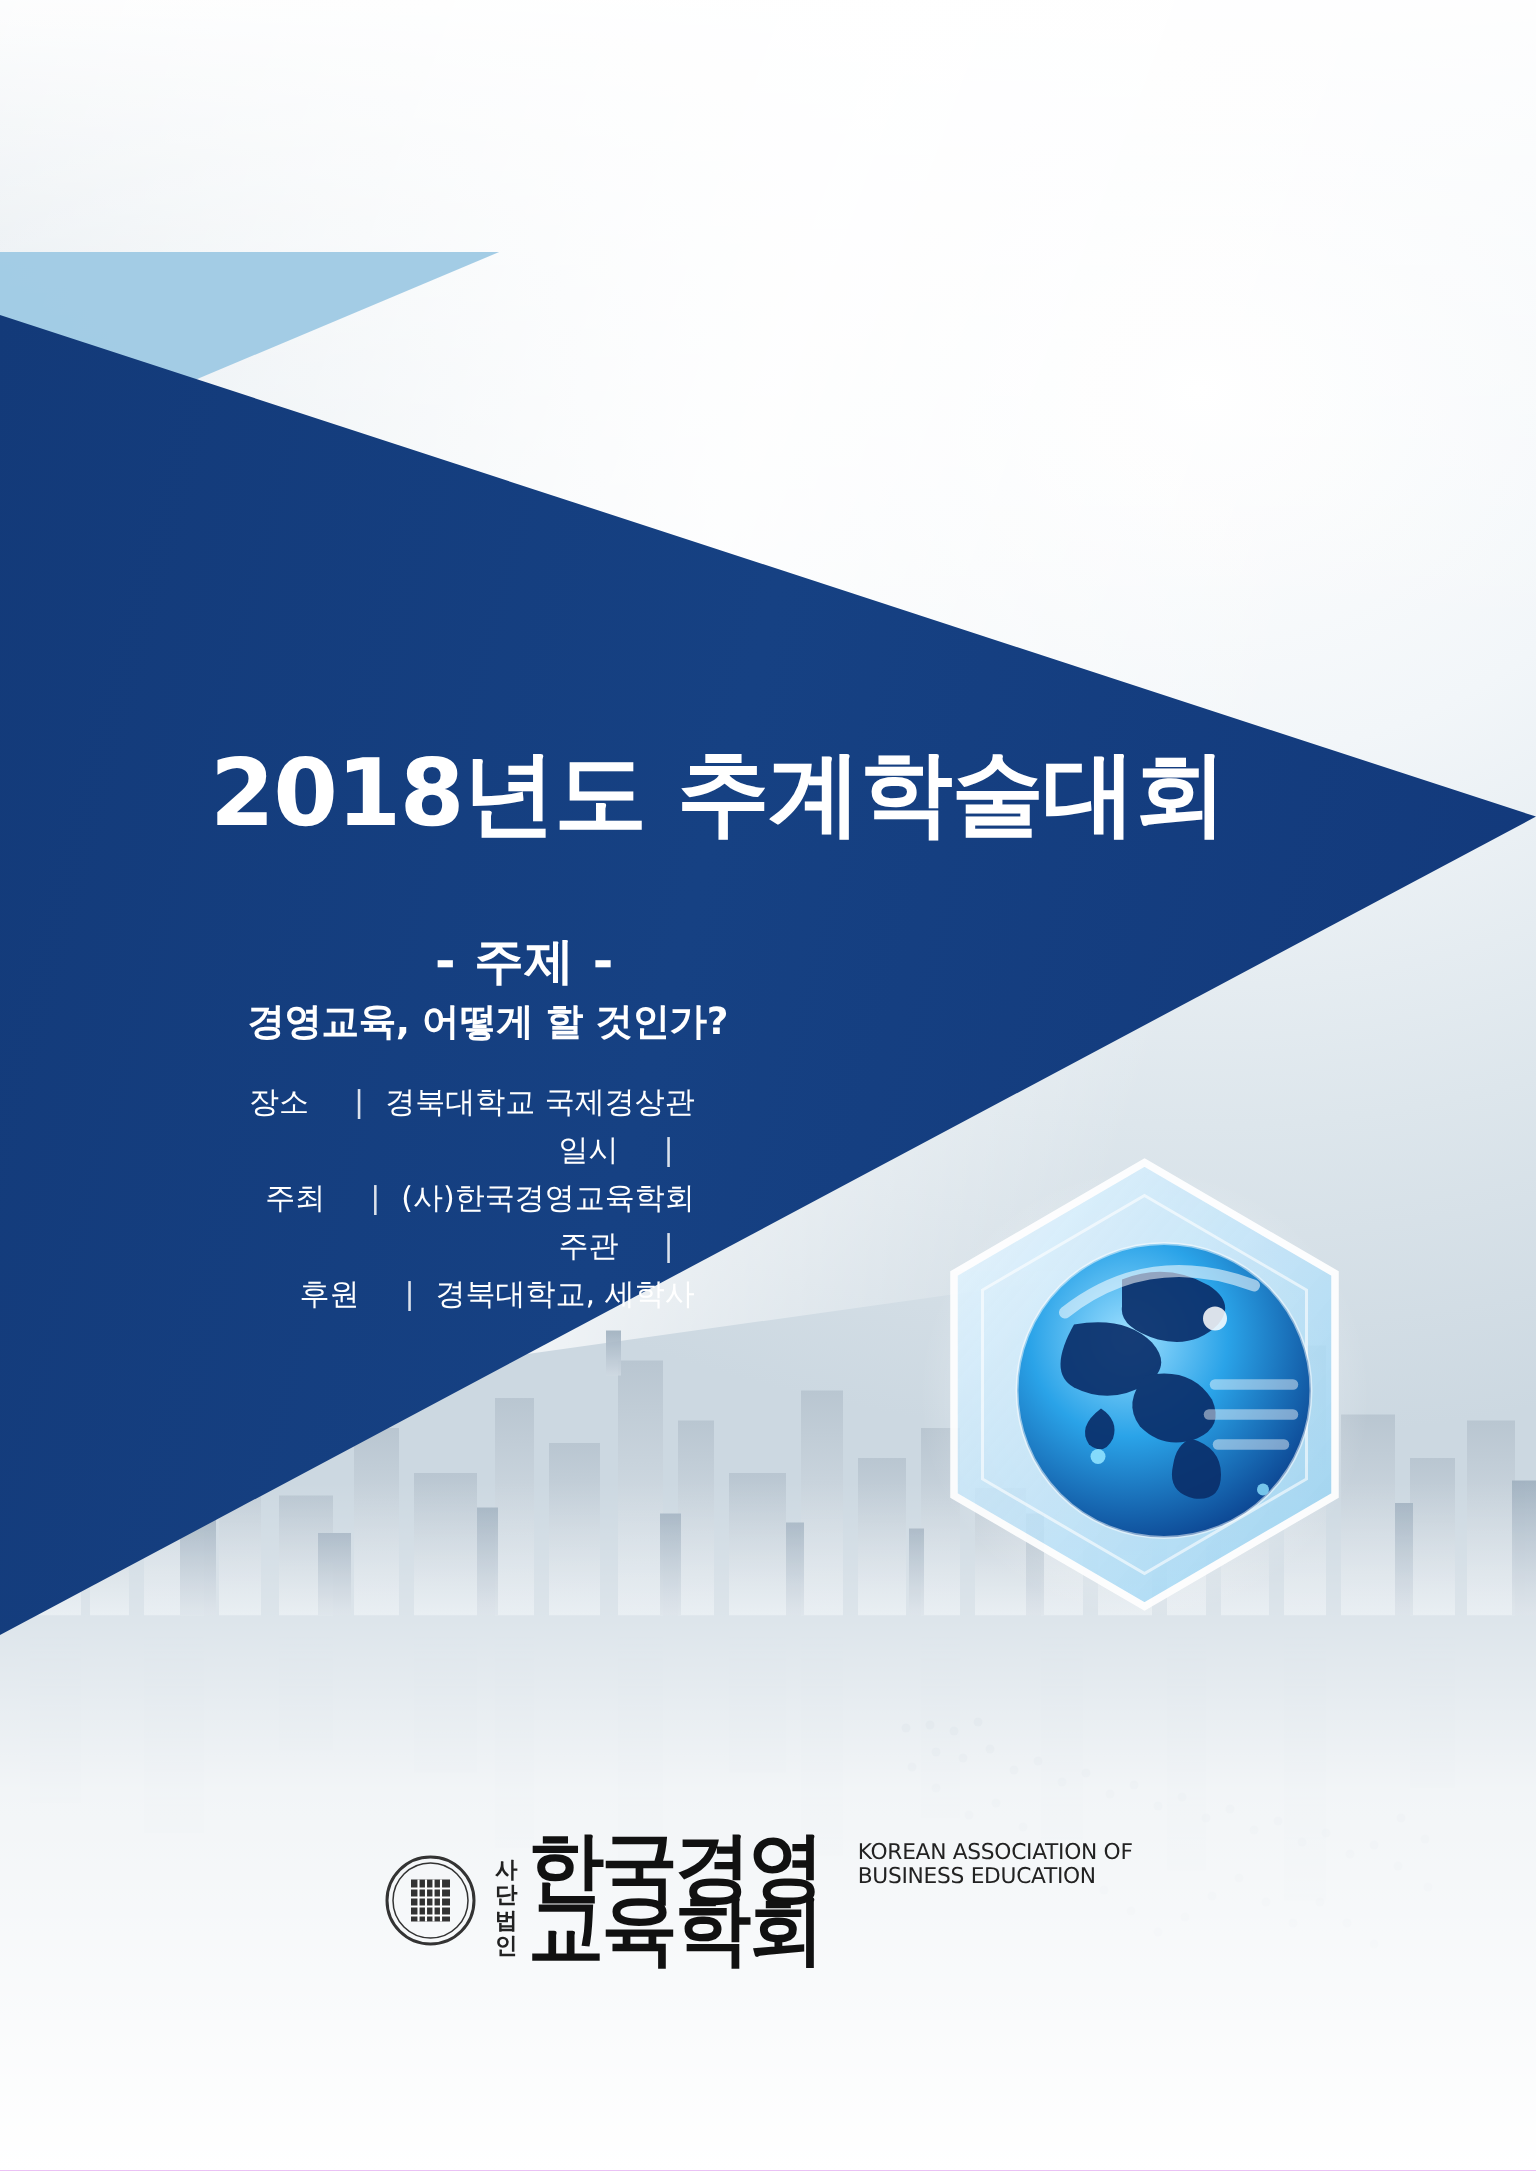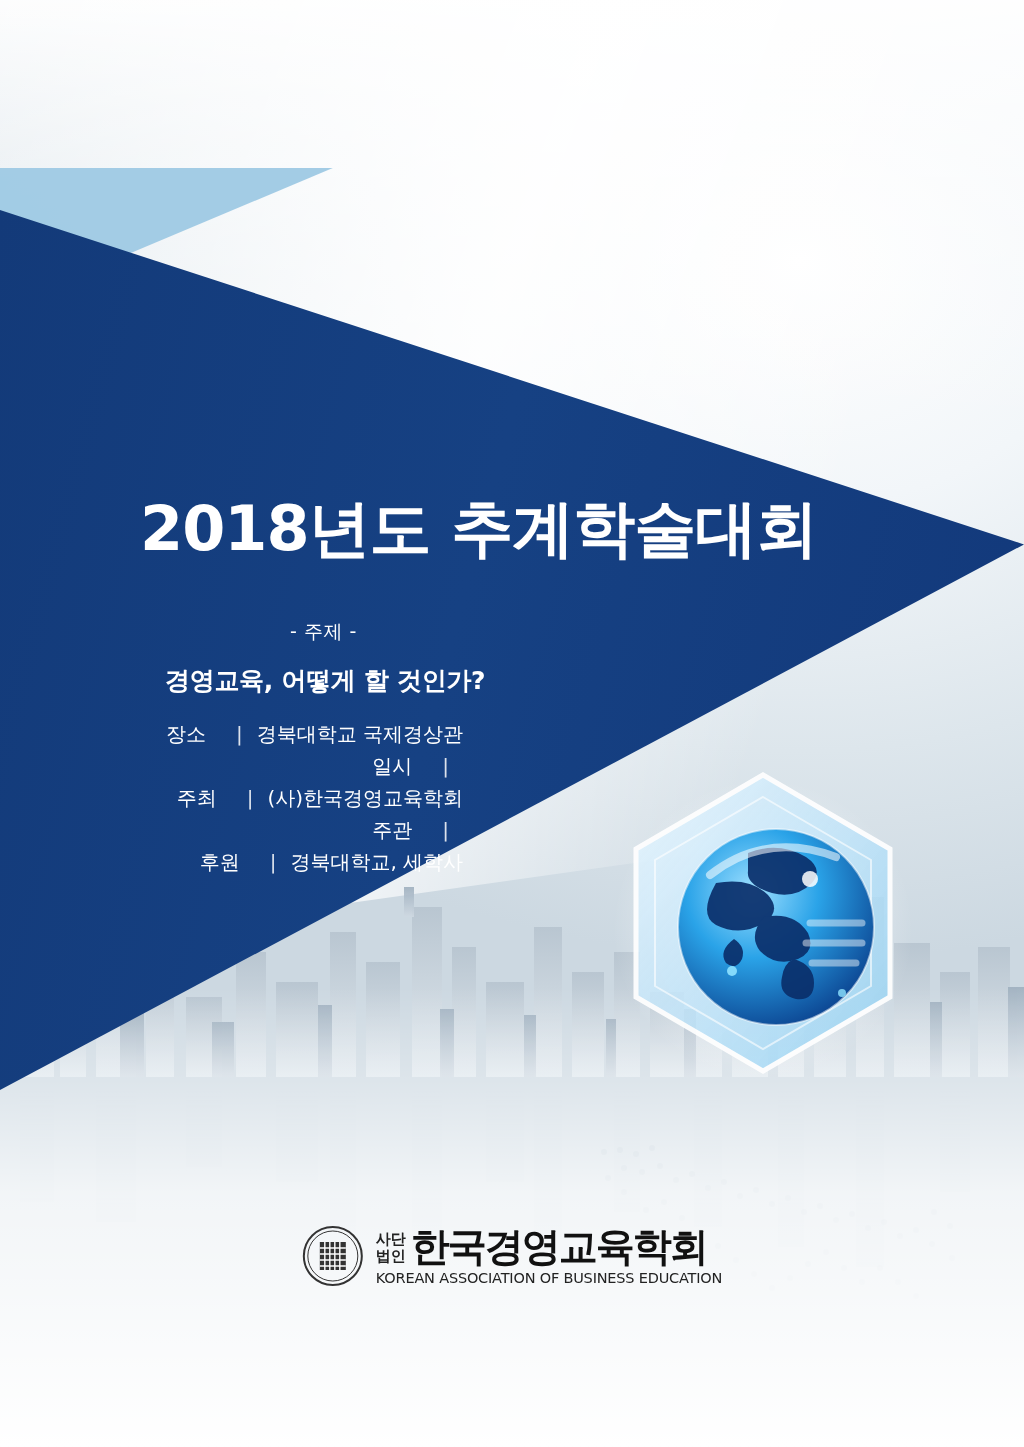--- a/index.html
+++ b/index.html
@@ -102,22 +102,22 @@
     font-weight: 700;
     letter-spacing: -1px;
     color: #ffffff;
     white-space: nowrap;
   }
 
   .subject-label {
     position: absolute;
     left: 290px;
     top: 619px;
-    font-size: 19px;
-    font-weight: 400;
+    font-size: 33px;
+    font-weight: 700;
     color: #ffffff;
     letter-spacing: 0.5px;
   }
   .subject-text {
     position: absolute;
     left: 165px;
     top: 664px;
     font-size: 25px;
     font-weight: 700;
     color: #ffffff;
@@ -169,39 +169,39 @@
     align-items: center;
     gap: 12px;
   }
   .seal {
     width: 62px;
     height: 62px;
     flex: none;
   }
   .logo-text {
     display: flex;
-    flex-direction: column;
+    flex-direction: row;
     justify-content: center;
   }
   .logo-line1 {
     display: flex;
     align-items: flex-end;
     gap: 5px;
   }
   .logo-prefix {
     display: flex;
     flex-direction: column;
     font-size: 15px;
     font-weight: 700;
     color: #222222;
     line-height: 17px;
     padding-bottom: 3px;
   }
   .logo-name {
-    font-size: 39px;
+    font-size: 51px;
     font-weight: 700;
     color: #111111;
     letter-spacing: -2px;
     line-height: 42px;
   }
   .logo-en {
     font-size: 14.5px;
     font-weight: 400;
     color: #222222;
     letter-spacing: -0.2px;

